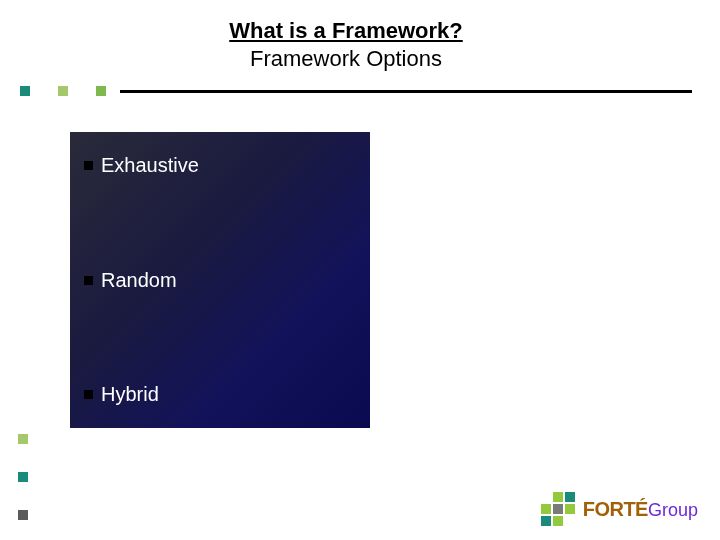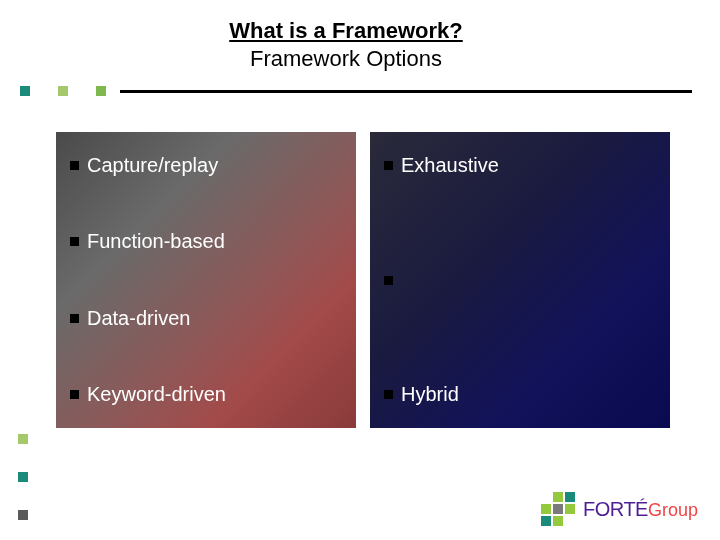--- a/index.html
+++ b/index.html
@@ -98,65 +98,48 @@
     grid-template-columns: repeat(3, 10px);
     grid-template-rows: repeat(3, 10px);
     gap: 2px;
   }
   .lm { width: 10px; height: 10px; }
   .lm-g { background: #95c93d; }
   .lm-t { background: #1a8a7a; }
   .lm-gr { background: #7a7a7a; }
   .lm-e { background: transparent; }
   .logo-text { display: flex; align-items: baseline; }
-  .logo-forte { font-size: 20px; font-weight: 400; color: #4c1d95; letter-spacing: -0.5px; text-align: center; }
-  .logo-group { font-size: 18px; font-weight: 400; color: #ef4444; }
+  .logo-forte { font-size: 20px; font-weight: 700; color: #a16207; letter-spacing: -0.5px; text-align: center; }
+  .logo-group { font-size: 18px; font-weight: 400; color: #6d28d9; }
 </style>
 </head>
 <body>
 
 <div class="header">
   <div class="title">What is a Framework?</div>
   <div class="subtitle">Framework Options</div>
 </div>
 
 <div class="rule-row">
   <div class="sq-teal"></div>
   <div class="sq-green-lt"></div>
   <div class="sq-green"></div>
   <div class="rule-line"></div>
 </div>
 
 <div class="panels">
-  <div class="panel panel-left">
-    <div class="bullet-item">
-      <span class="bullet-sq"></span>
-      <span>Capture/replay</span>
-    </div>
-    <div class="bullet-item">
-      <span class="bullet-sq"></span>
-      <span>Function-based</span>
-    </div>
-    <div class="bullet-item">
-      <span class="bullet-sq"></span>
-      <span>Data-driven</span>
-    </div>
-    <div class="bullet-item">
-      <span class="bullet-sq"></span>
-      <span>Keyword-driven</span>
-    </div>
-  </div>
 
   <div class="panel panel-right">
     <div class="bullet-item">
       <span class="bullet-sq"></span>
       <span>Exhaustive</span>
     </div>
     <div class="bullet-item">
       <span class="bullet-sq"></span>
+      <span>Random</span>
     </div>
     <div class="bullet-item">
       <span class="bullet-sq"></span>
       <span>Hybrid</span>
     </div>
   </div>
 </div>
 
 <div class="side-squares">
   <div class="side-sq sq1"></div>

